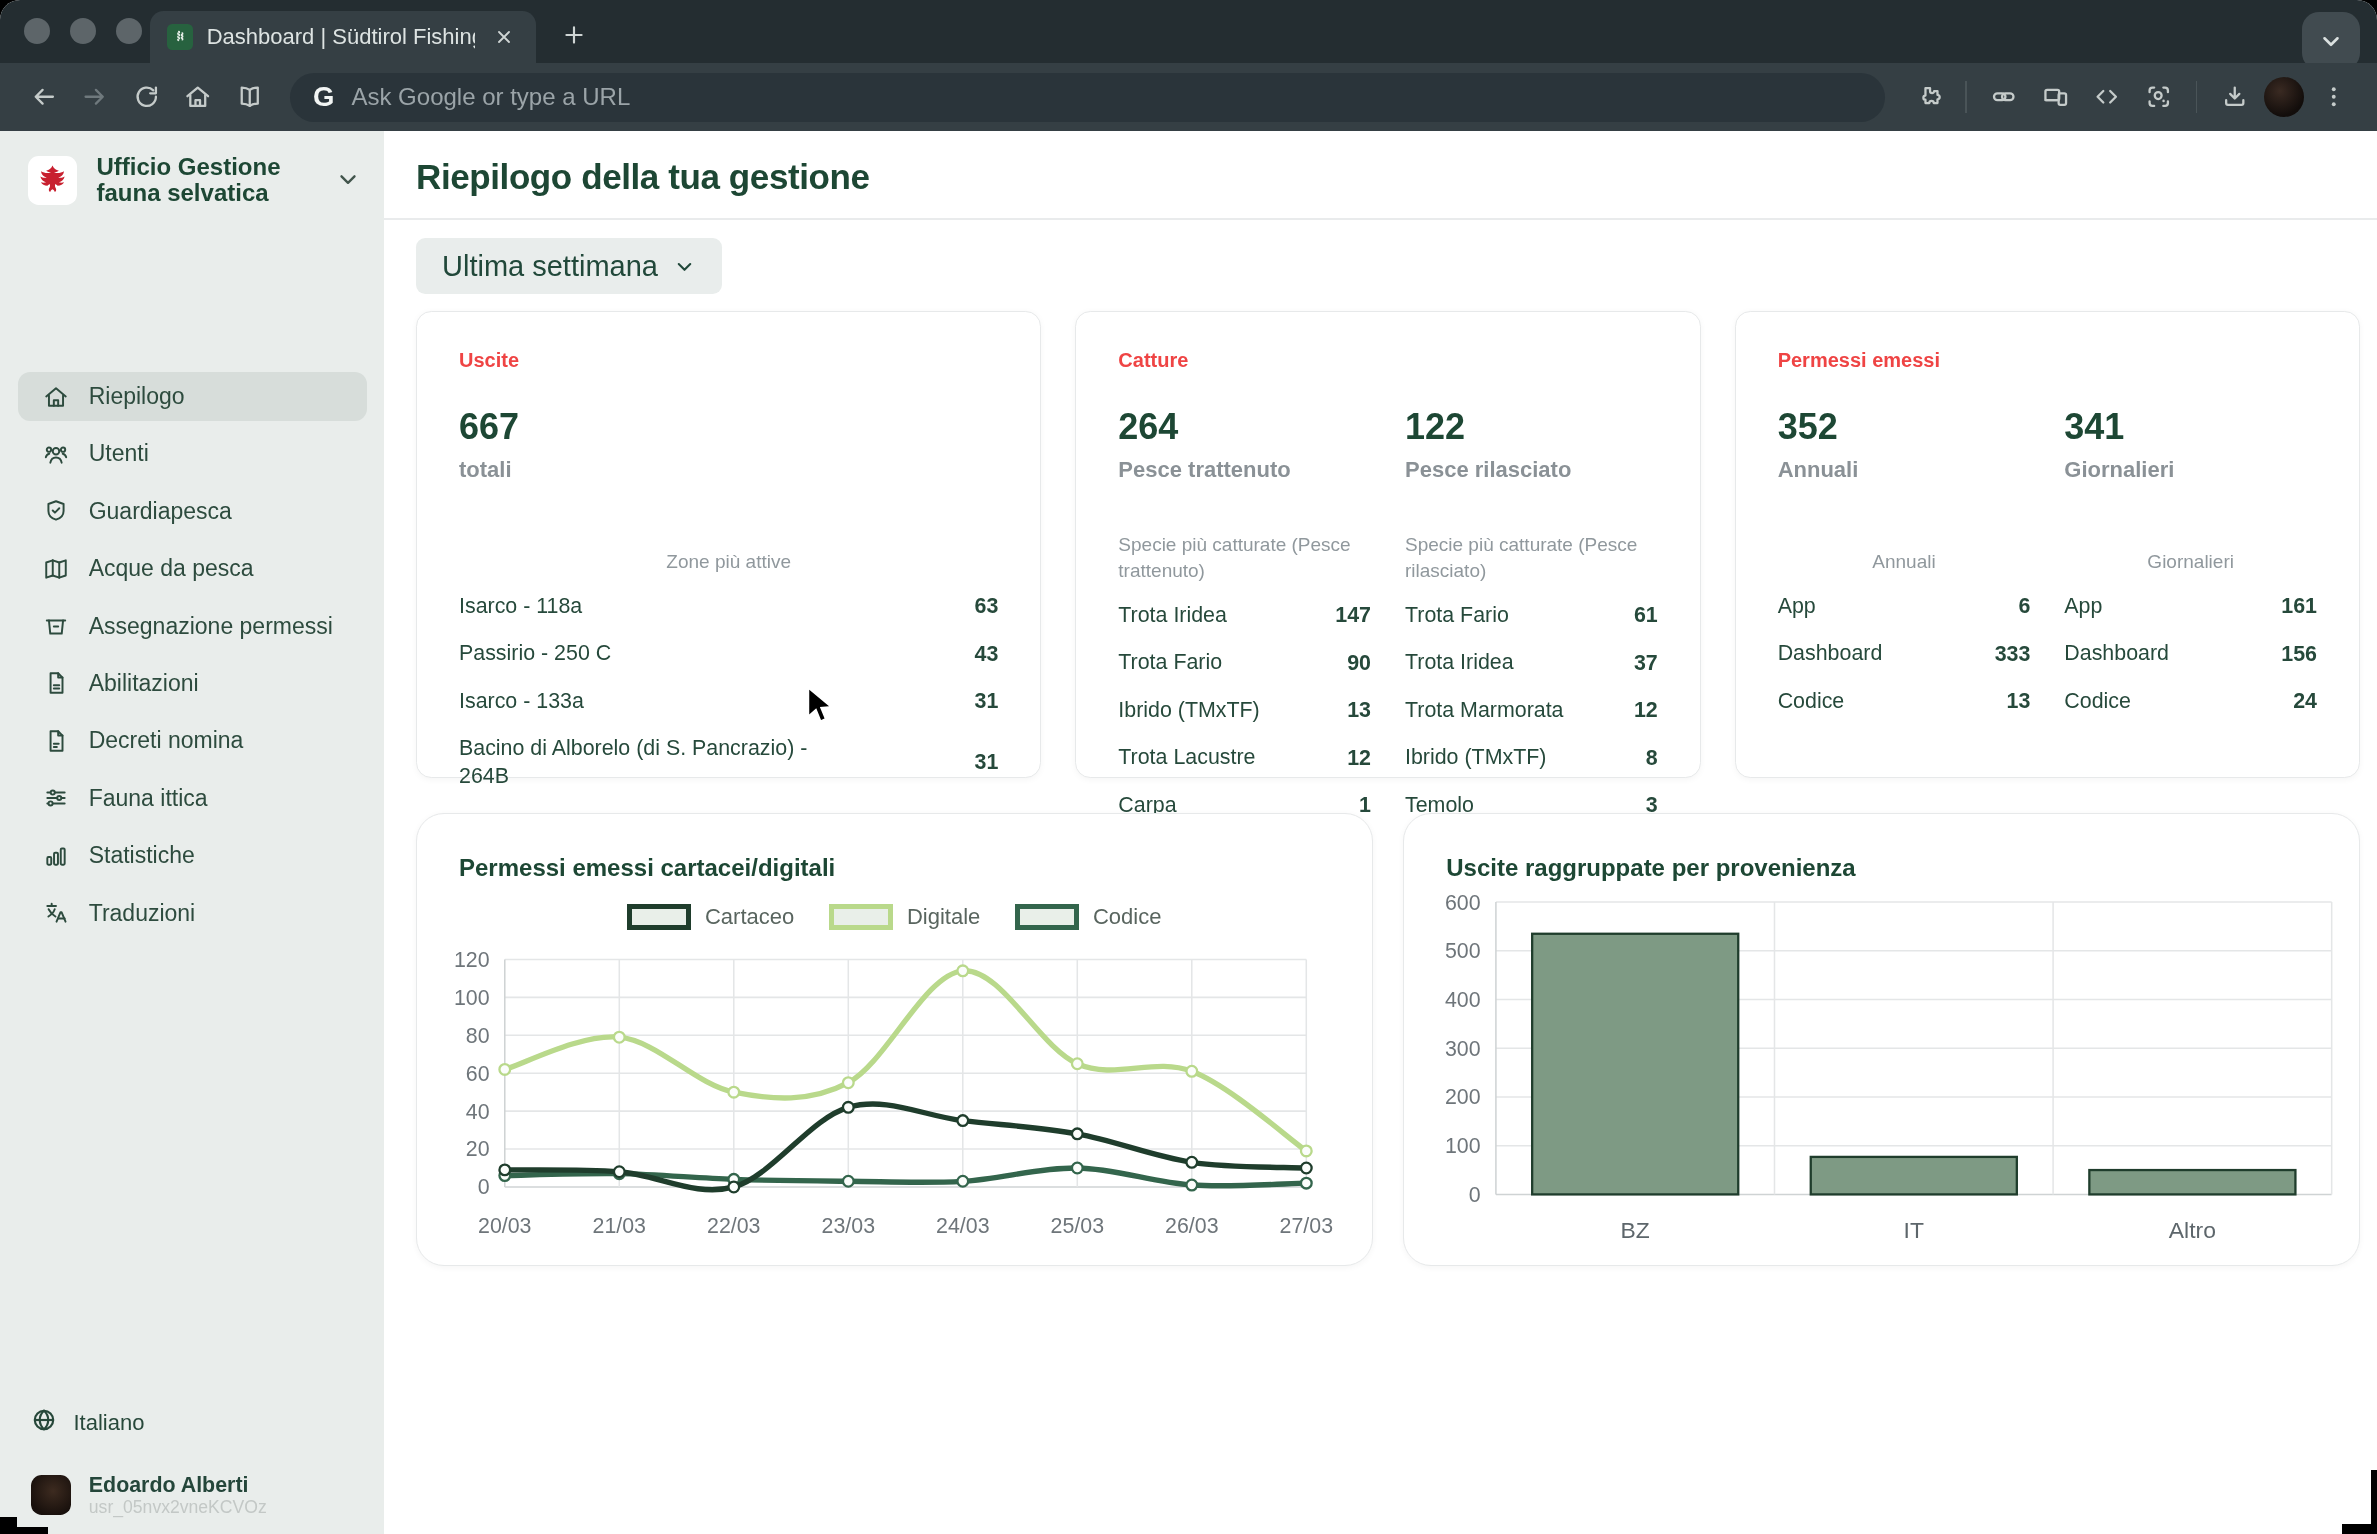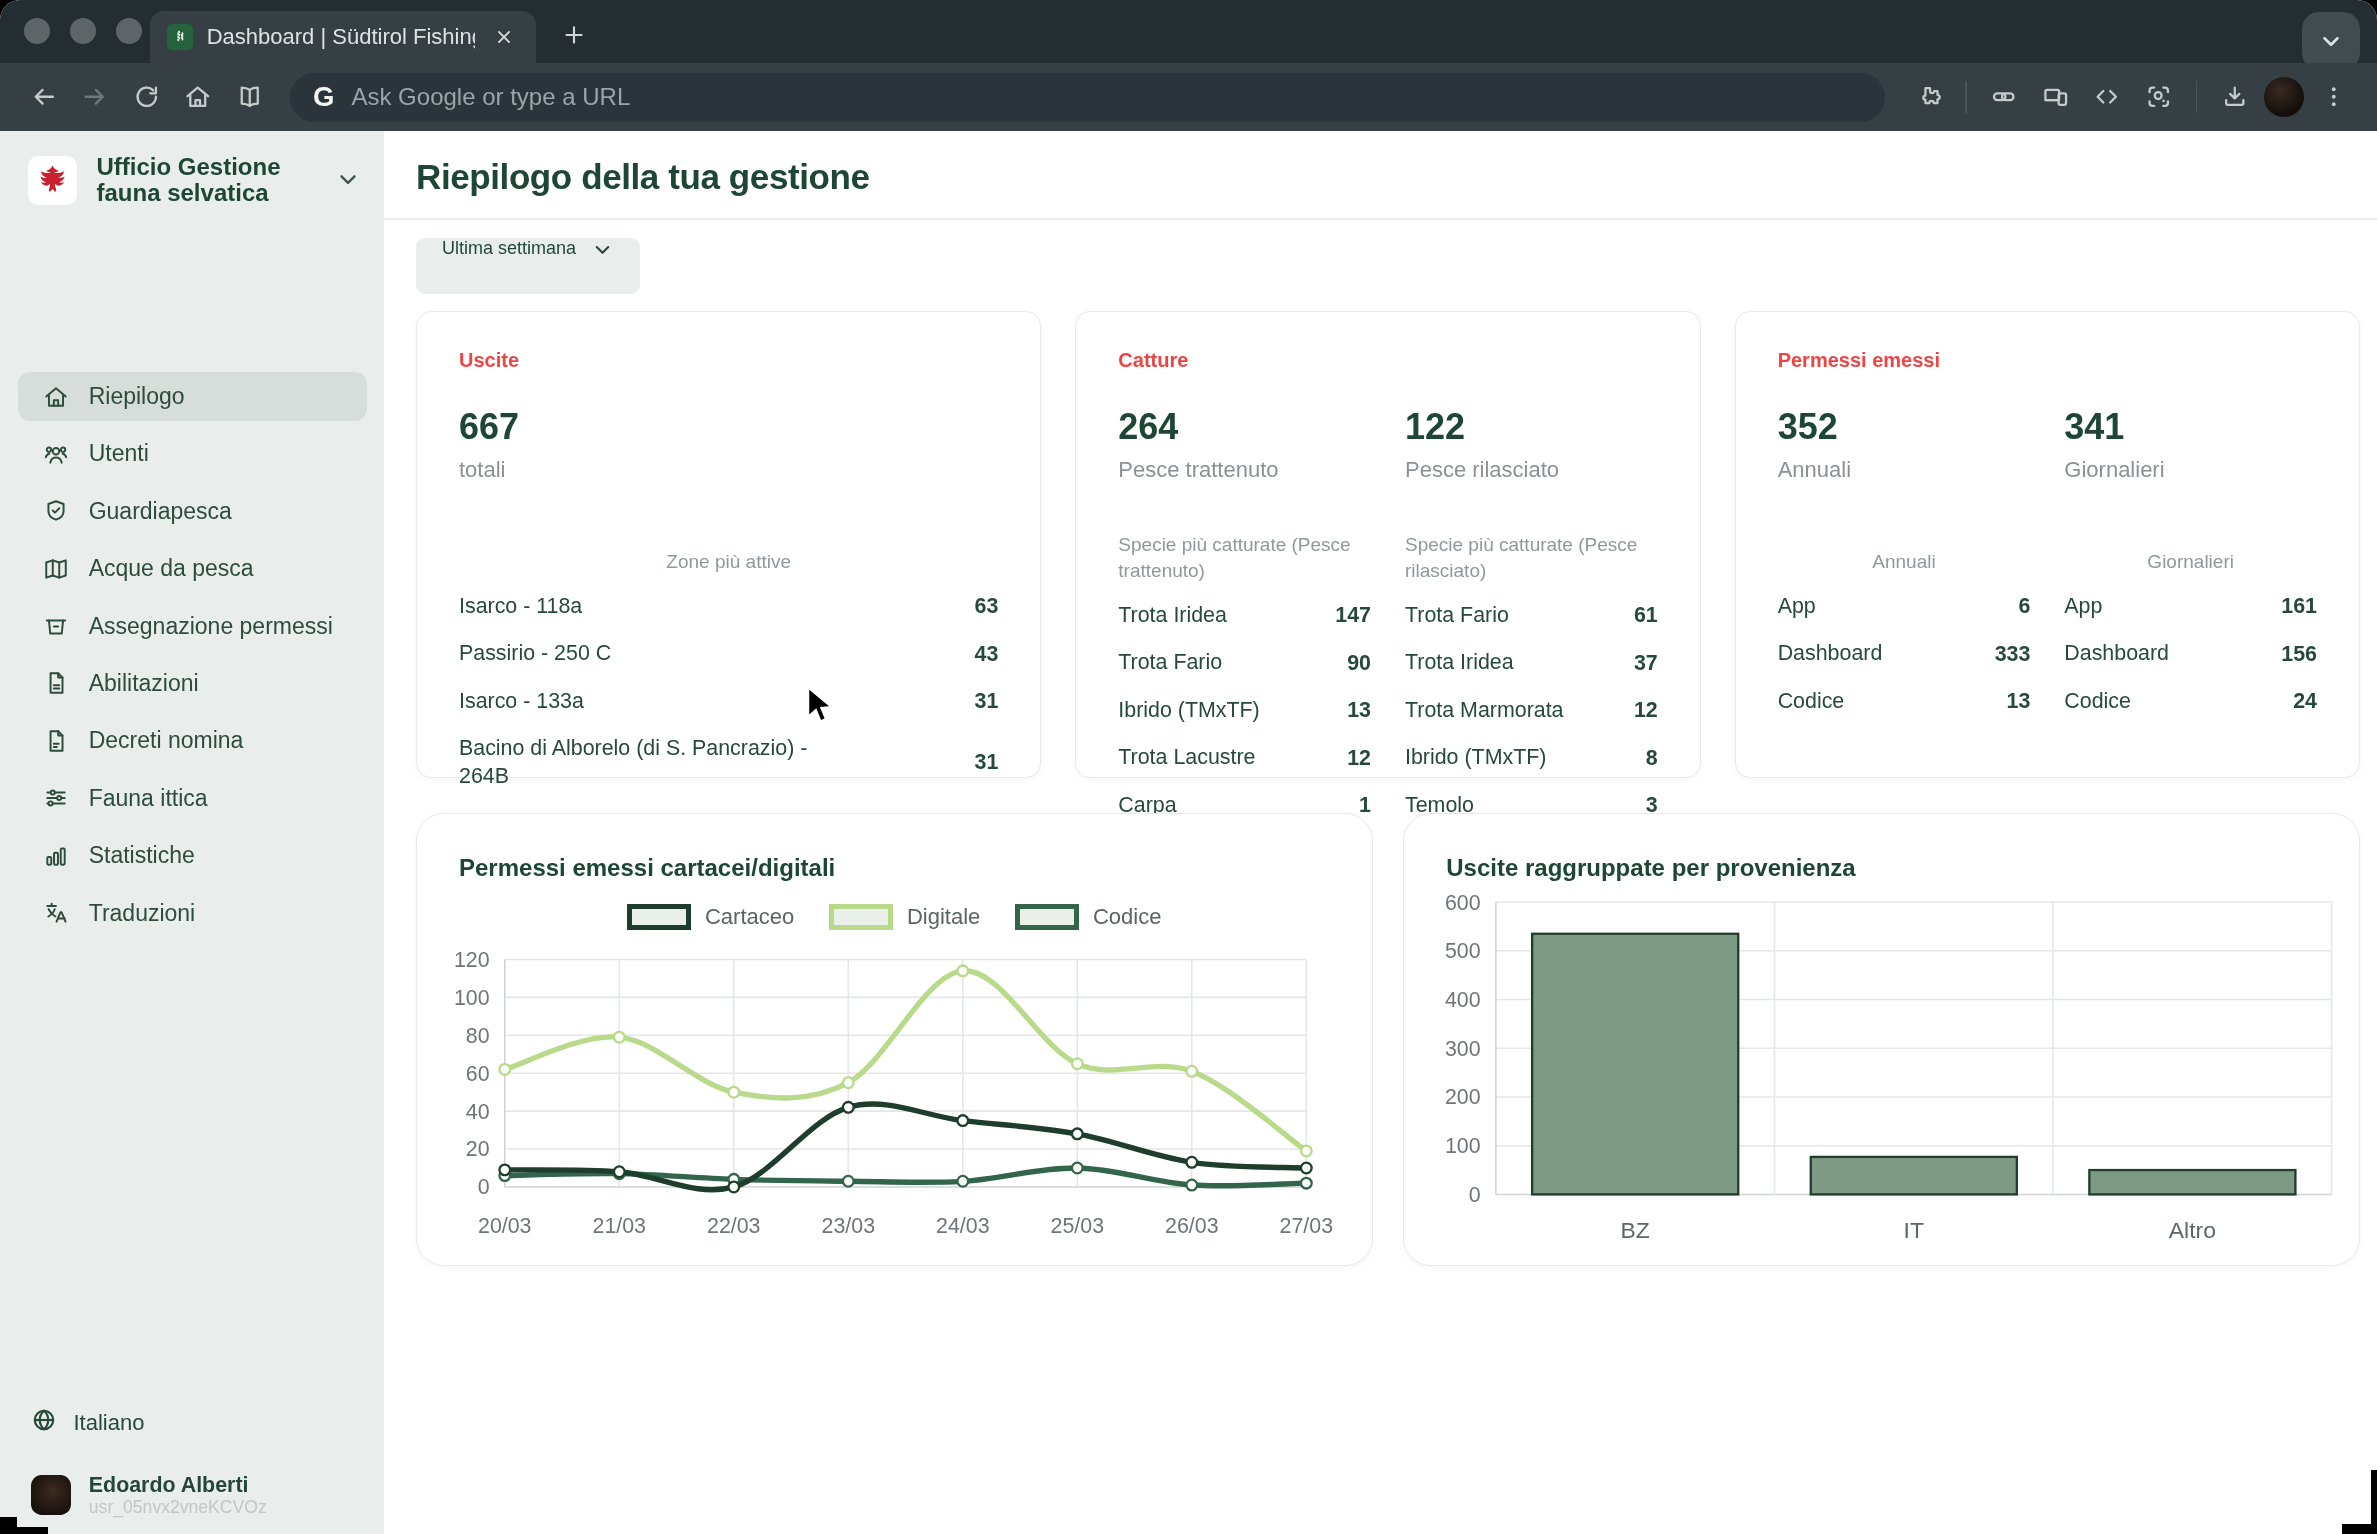--- a/index.html
+++ b/index.html
@@ -49,28 +49,28 @@
   .user-row { display:flex; align-items:center; gap:18.3px; }
   .user-avatar { width:40px; height:40px; border-radius:10.7px; background:radial-gradient(circle at 55% 40%, #3d2b20, #18100c 75%); flex:none; }
   .user-name { color:#24463a; font-size:21.4px; font-weight:600; line-height:24.4px; }
   .user-id { color:#c3c8c6; font-size:17.6px; }
 
   
   .main { position:absolute; left:384px; top:0; right:0; bottom:0; background:#fff; }
   .page-title { position:absolute; left:32px; top:26px; font-size:35px; font-weight:bold; color:#1d4734; letter-spacing:-0.4px; }
   .hdivider { position:absolute; left:0; right:0; top:87px; height:1.5px; background:#e9ebec; }
   .actions { position:absolute; left:32px; top:107px; display:flex; gap:21.4px; }
-  .btn { height:56px; background:#e9edec; border:none; border-radius:9.2px; display:flex; gap:15.3px; padding:0 26px; color:#21483a; font-size:18px; font-weight:500; font-family:inherit; }
+  .btn { height:56px; background:#e9edec; border:none; border-radius:9.2px; display:flex; align-items:center; gap:15.3px; padding:0 26px; color:#21483a; font-size:29px; font-weight:500; font-family:inherit; }
   .btn svg { width:23px; height:23px; }
 
   .cards-row { position:absolute; left:32px; right:17px; top:180px; height:467px; display:flex; gap:34px; }
   .card { flex:1; background:#fff; border:1.5px solid #e7e9ea; border-radius:15.3px; box-shadow:0 1.5px 6.1px rgba(18,28,36,.04); padding:37px 42px; position:relative; }
   .card-title { font-size:20px; font-weight:bold; color:#ef4444; }
   .big-num { font-size:36px; font-weight:bold; color:#1d4734; margin-top:34px; }
-  .num-label { font-size:22px; color:#8a9196; margin-top:9.2px; }
+  .num-label { font-size:22px; color:#8a9196; margin-top:9.2px;font-weight:bold; }
   .list-title { font-size:19px; color:#90989d; line-height:26px; }
   .mt-lists { margin-top:66px;text-align:center; }
   .mt-lists2 { margin-top:49px; }
   .stat-rows { margin-top:7.6px; }
   .stat-row { display:flex; justify-content:space-between; align-items:center; padding:10px 0; font-size:21.4px; color:#26493b; }
   .stat-row-label { font-weight:500; max-width:72%; line-height:27.5px; }
   .stat-row-value { font-weight:600; }
   .card-cols { display:flex; gap:34px; }
   .card-col { flex:1; min-width:0; }
 

